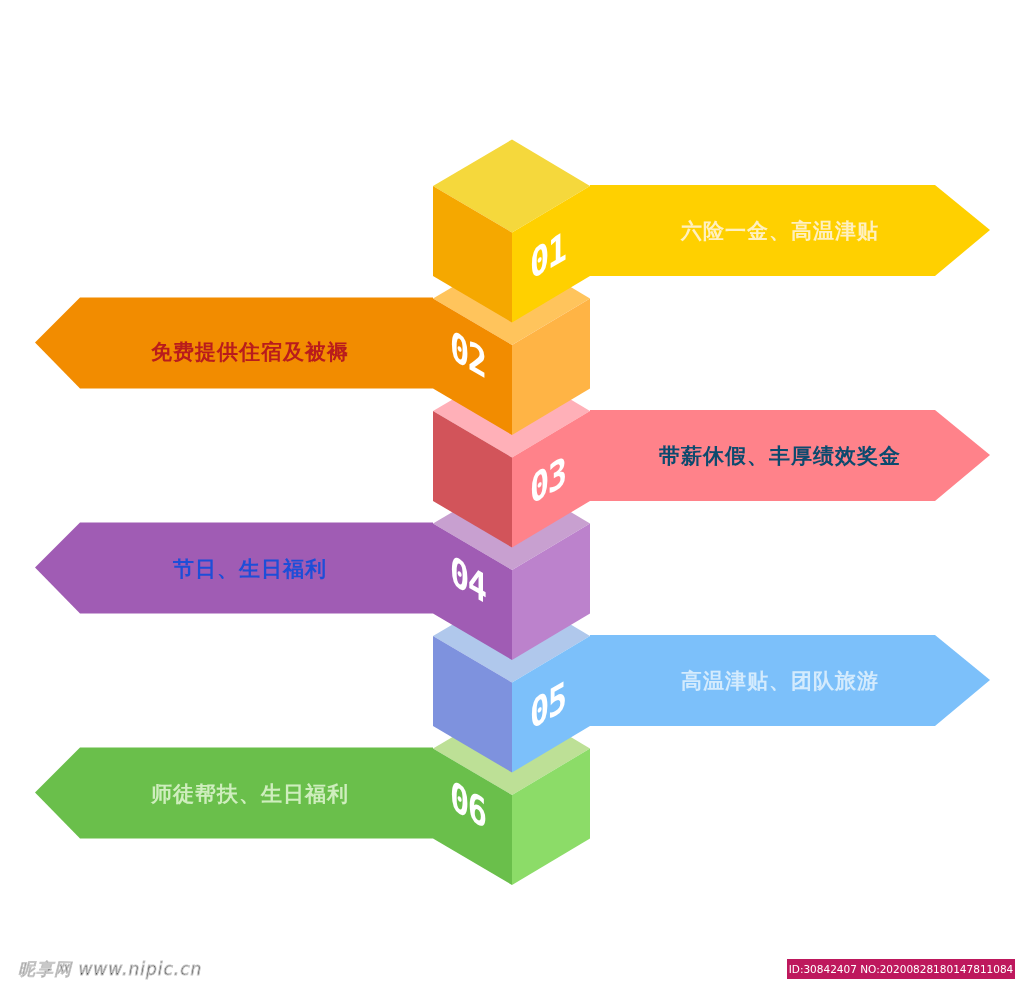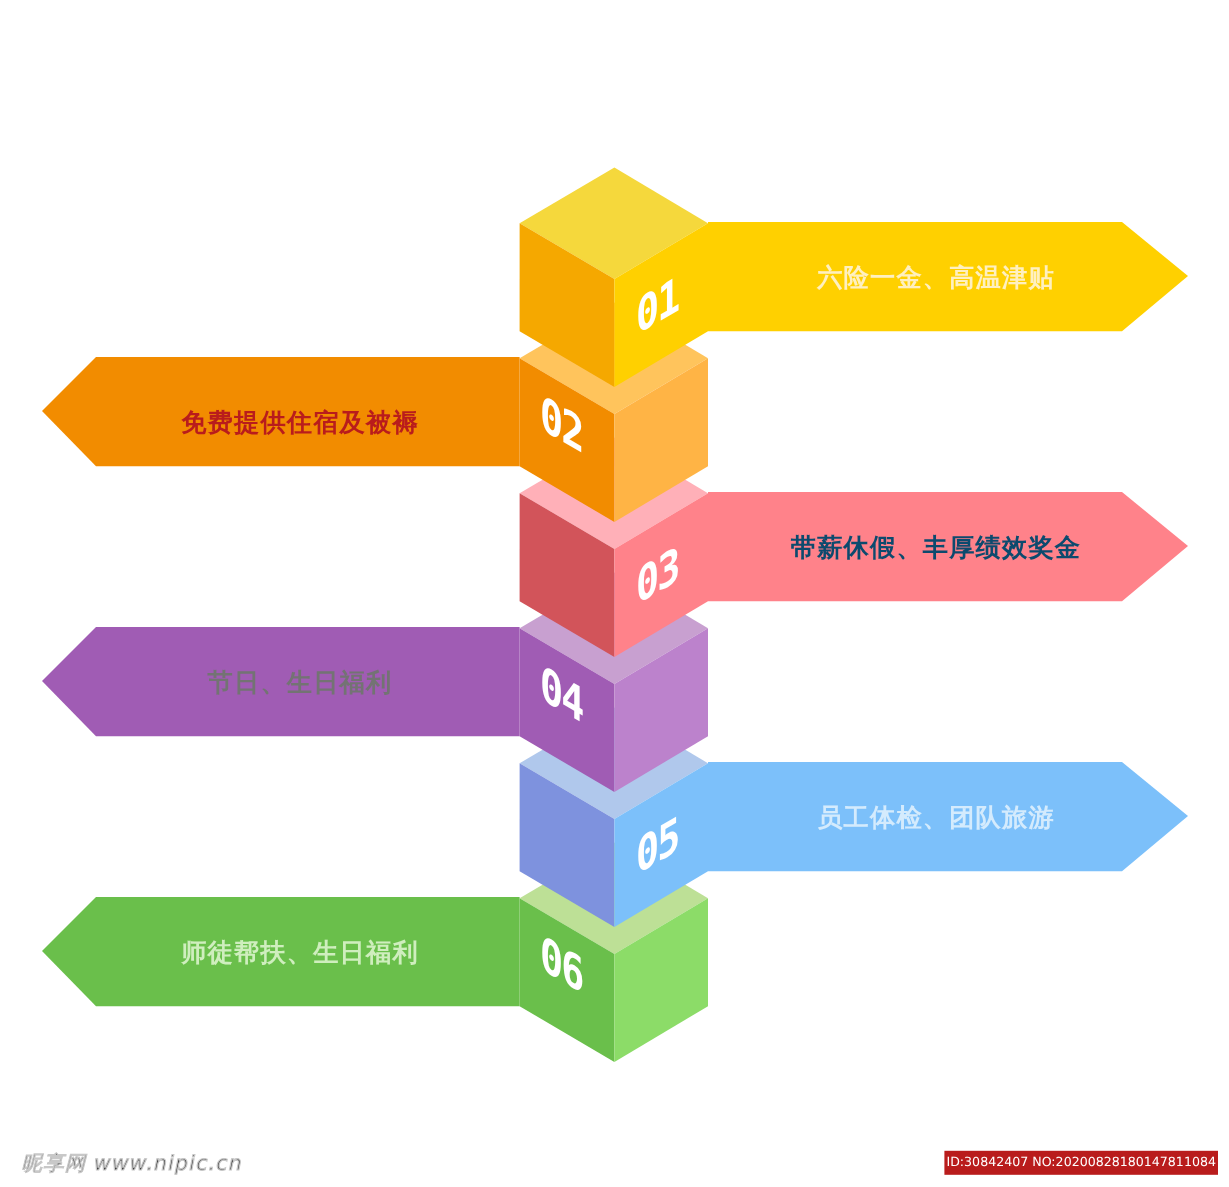--- a/index.html
+++ b/index.html
@@ -1,21 +1,21 @@
 <!DOCTYPE html>
 <html><head>
 <meta charset="utf-8">
 <style>
   html, body { margin:0; padding:0; background:#ffffff; }
   body { width:1024px; height:989px; position:relative; overflow:hidden; font-family:"DejaVu Sans", sans-serif; }
   #stage { position:absolute; left:0; top:0; width:1024px; height:989px; }
   .label { position:absolute; font-family:"DejaVu Sans", sans-serif; font-weight:bold; font-size:21px; letter-spacing:1px; white-space:nowrap; text-align:center; line-height:34px; }
   .num { position:absolute; font-family:"DejaVu Sans Mono", monospace; font-weight:bold; color:#ffffff; font-size:40px; line-height:40px; letter-spacing:-2px; transform-origin:0 0; }
   .wm-left { position:absolute; left:18px; top:958px; font-family:"DejaVu Sans", sans-serif; font-size:17px; font-weight:normal; font-style:italic; color:#404040; -webkit-text-stroke:1px #c8c8c8; letter-spacing:1px; }
-  .wm-right { position:absolute; left:787px; top:959px; width:228px; height:20px; background:#b91c1c; color:#ffffff; font-family:"DejaVu Sans", sans-serif; font-size:10.5px; line-height:20px; text-align:center; }
+  .wm-right { position:absolute; left:787px; top:959px; width:228px; height:20px; background:#be185d; color:#ffffff; font-family:"DejaVu Sans", sans-serif; font-size:10.5px; line-height:20px; text-align:center; }
 </style>
 </head>
 <body>
 
 <div id="stage">
   <svg id="svg" width="1024" height="989" viewBox="0 0 1024 989" xmlns="http://www.w3.org/2000/svg">
       <g>
         <polygon points="433,747.5 80,747.5 35,792.5 80,838.5 433,838.5" fill="#6abf4b"></polygon>
         <polygon points="512,702 590,748.5 512,795 433,748.5" fill="#bde096"></polygon>
         <polygon points="433,748.5 512,795 512,885 433,838.5" fill="#6abf4b"></polygon>
@@ -49,22 +49,22 @@
         <polygon points="590,185 935,185 990,230 935,276 590,276" fill="#ffd000"></polygon>
         <polygon points="512,139.5 590,186 512,232.5 433,186" fill="#f5d83c"></polygon>
         <polygon points="433,186 512,232.5 512,322.5 433,276" fill="#f5a800"></polygon>
         <polygon points="512,232.5 590,186 590,276 512,322.5" fill="#ffd000"></polygon>
       </g>
     </svg>
 
   <div class="label" id="label-0" style="color: rgb(255, 240, 192); top: 214px; left: 600px; width: 360px;">六险一金、高温津贴</div>
   <div class="label" id="label-1" style="color: #b91c1c; top: 335px; left: 70px; width: 360px;">免费提供住宿及被褥</div>
   <div class="label" id="label-2" style="color: #0c4a6e; top: 439px; left: 600px; width: 360px;">带薪休假、丰厚绩效奖金</div>
-  <div class="label" id="label-3" style="color: #737373; top: 551.5px; left: 70px; width: 360px;">节日、生日福利</div>
-  <div class="label" id="label-4" style="color: rgb(212, 235, 253); top: 664px; left: 600px; width: 360px;">员工体检、团队旅游</div>
+  <div class="label" id="label-3" style="color: #1d4ed8; top: 551.5px; left: 70px; width: 360px;">节日、生日福利</div>
+  <div class="label" id="label-4" style="color: rgb(212, 235, 253); top: 664px; left: 600px; width: 360px;">高温津贴、团队旅游</div>
   <div class="label" id="label-5" style="color: rgb(207, 238, 190); top: 776.5px; left: 70px; width: 360px;">师徒帮扶、生日福利</div>
 
   <div class="num" id="num-0" style="left: 530px; top: 246px; transform: skewY(-30deg) scaleX(0.8);">01</div>
   <div class="num" id="num-1" style="left: 450px; top: 323.5px; transform: skewY(30deg) scaleX(0.8);">02</div>
   <div class="num" id="num-2" style="left: 530px; top: 471px; transform: skewY(-30deg) scaleX(0.8);">03</div>
   <div class="num" id="num-3" style="left: 450px; top: 548.5px; transform: skewY(30deg) scaleX(0.8);">04</div>
   <div class="num" id="num-4" style="left: 530px; top: 696px; transform: skewY(-30deg) scaleX(0.8);">05</div>
   <div class="num" id="num-5" style="left: 450px; top: 773.5px; transform: skewY(30deg) scaleX(0.8);">06</div>
 
   <div class="wm-left">昵享网 www.nipic.cn</div>

